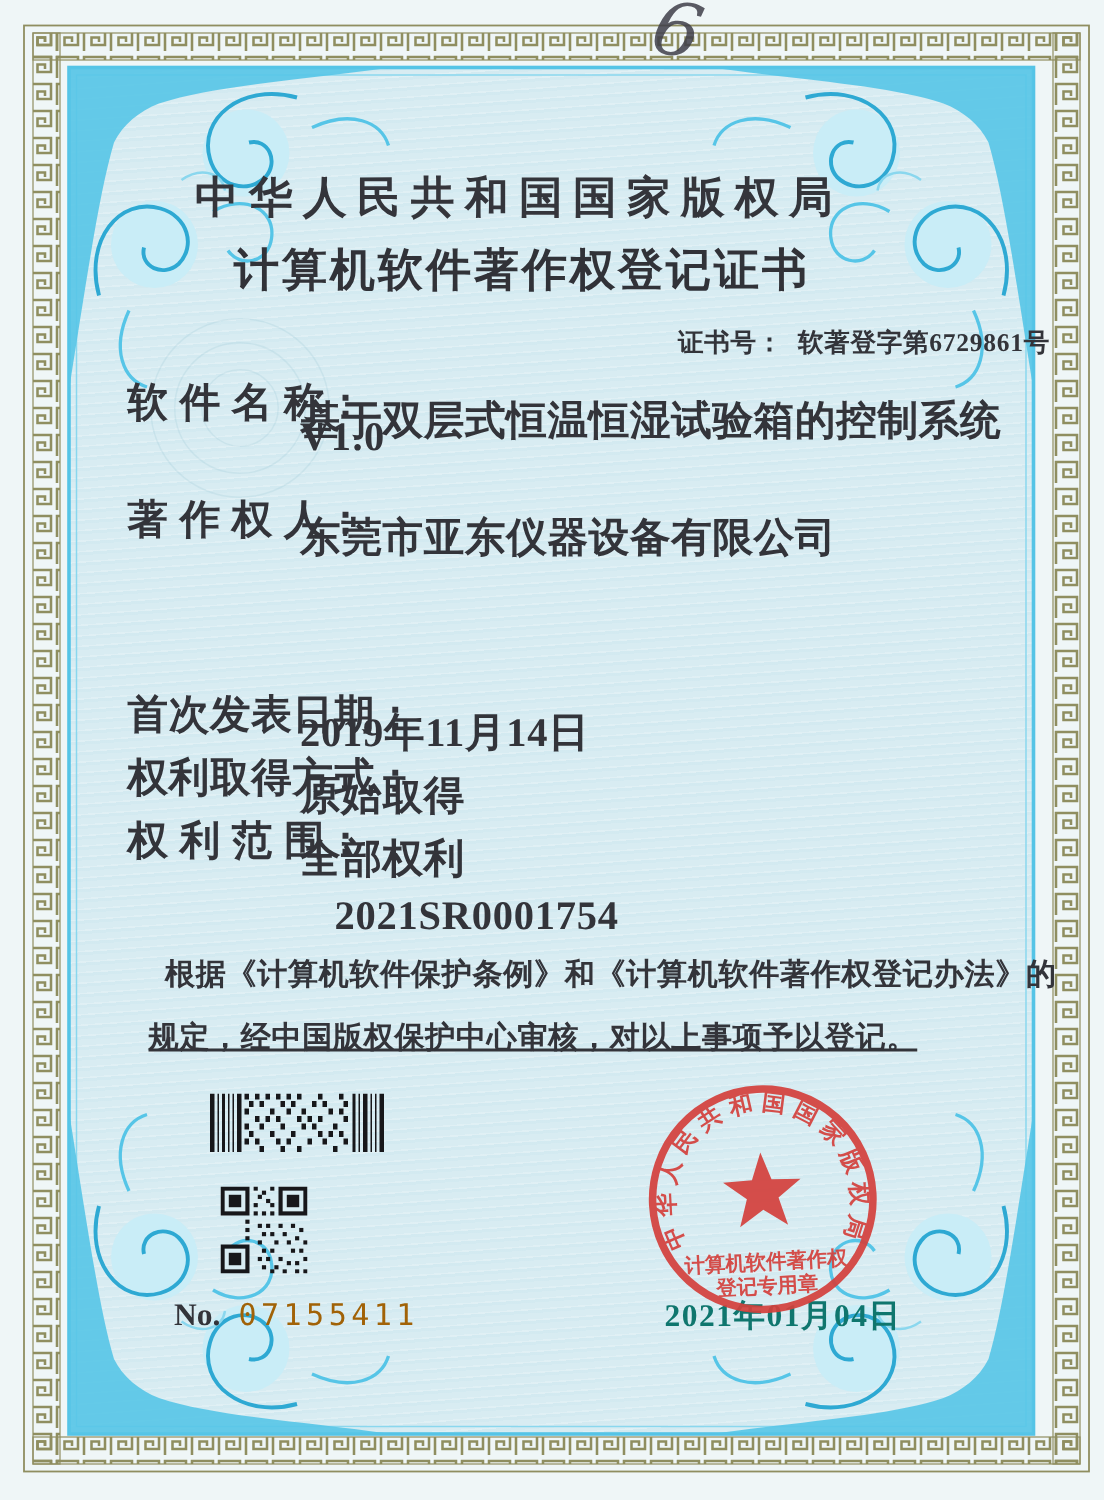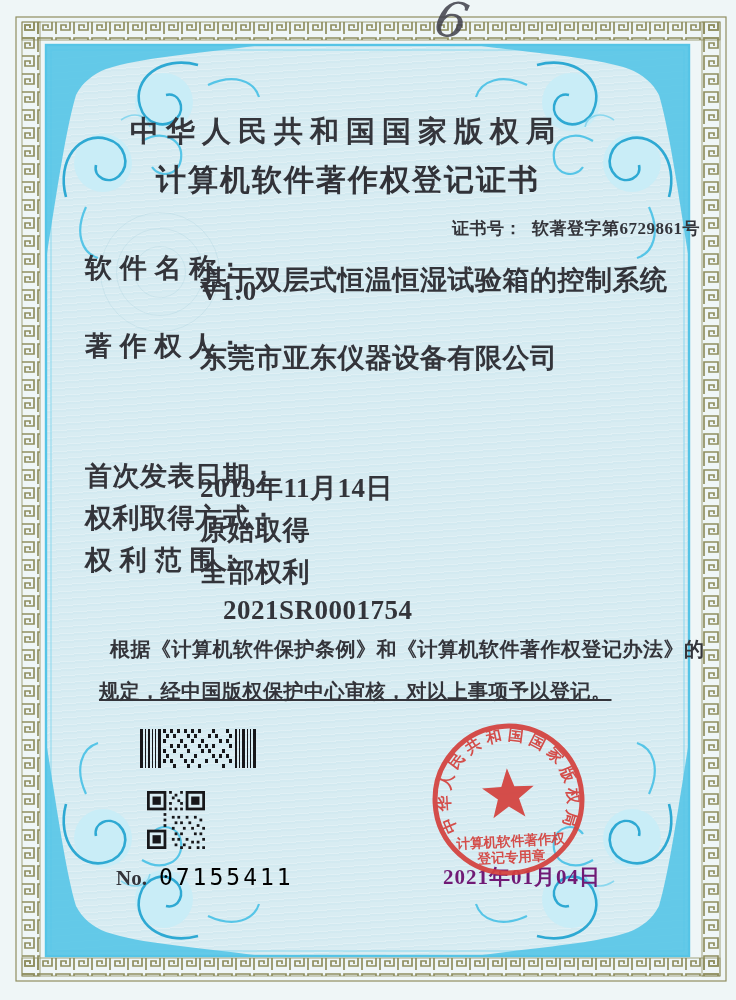--- a/index.html
+++ b/index.html
@@ -54,25 +54,25 @@
   
   .stmt{position:absolute;font-size:20px;font-weight:600;letter-spacing:.5px;white-space:nowrap;}
   .stmt1{left:110px;top:636px;text-align:right;}
   .stmt2{left:99px;top:678px;text-decoration:underline;}
   
   .barcode{position:absolute;left:140px;top:729px;}
   .qrcode{position:absolute;left:147px;top:791px;}
   .serial{position:absolute;left:116px;top:864px;font-size:21px;font-weight:700;white-space:nowrap;}
   .serial .num{
     font-family:"DejaVu Sans Mono","Liberation Mono",monospace;
-    font-size:23px;font-weight:400;color:#000000;letter-spacing:3px;margin-left:12px;
+    font-size:20px;font-weight:400;color:#a16207;letter-spacing:3px;margin-left:12px;
   }
   .issue-date{
     position:absolute;left:443px;top:863px;font-size:21px;font-weight:700;
-    letter-spacing:1px;color:#701a75;white-space:nowrap;
+    letter-spacing:1px;color:#0f766e;white-space:nowrap;
   }
   .seal{position:absolute;left:427px;top:718px;opacity:.92;}
   .seal text, .seal textPath{
     font-family:"Liberation Serif","DejaVu Serif",serif;font-weight:700;fill:#d4403c;
   }
 </style>
 </head>
 <body>
 
 <div class="page">

